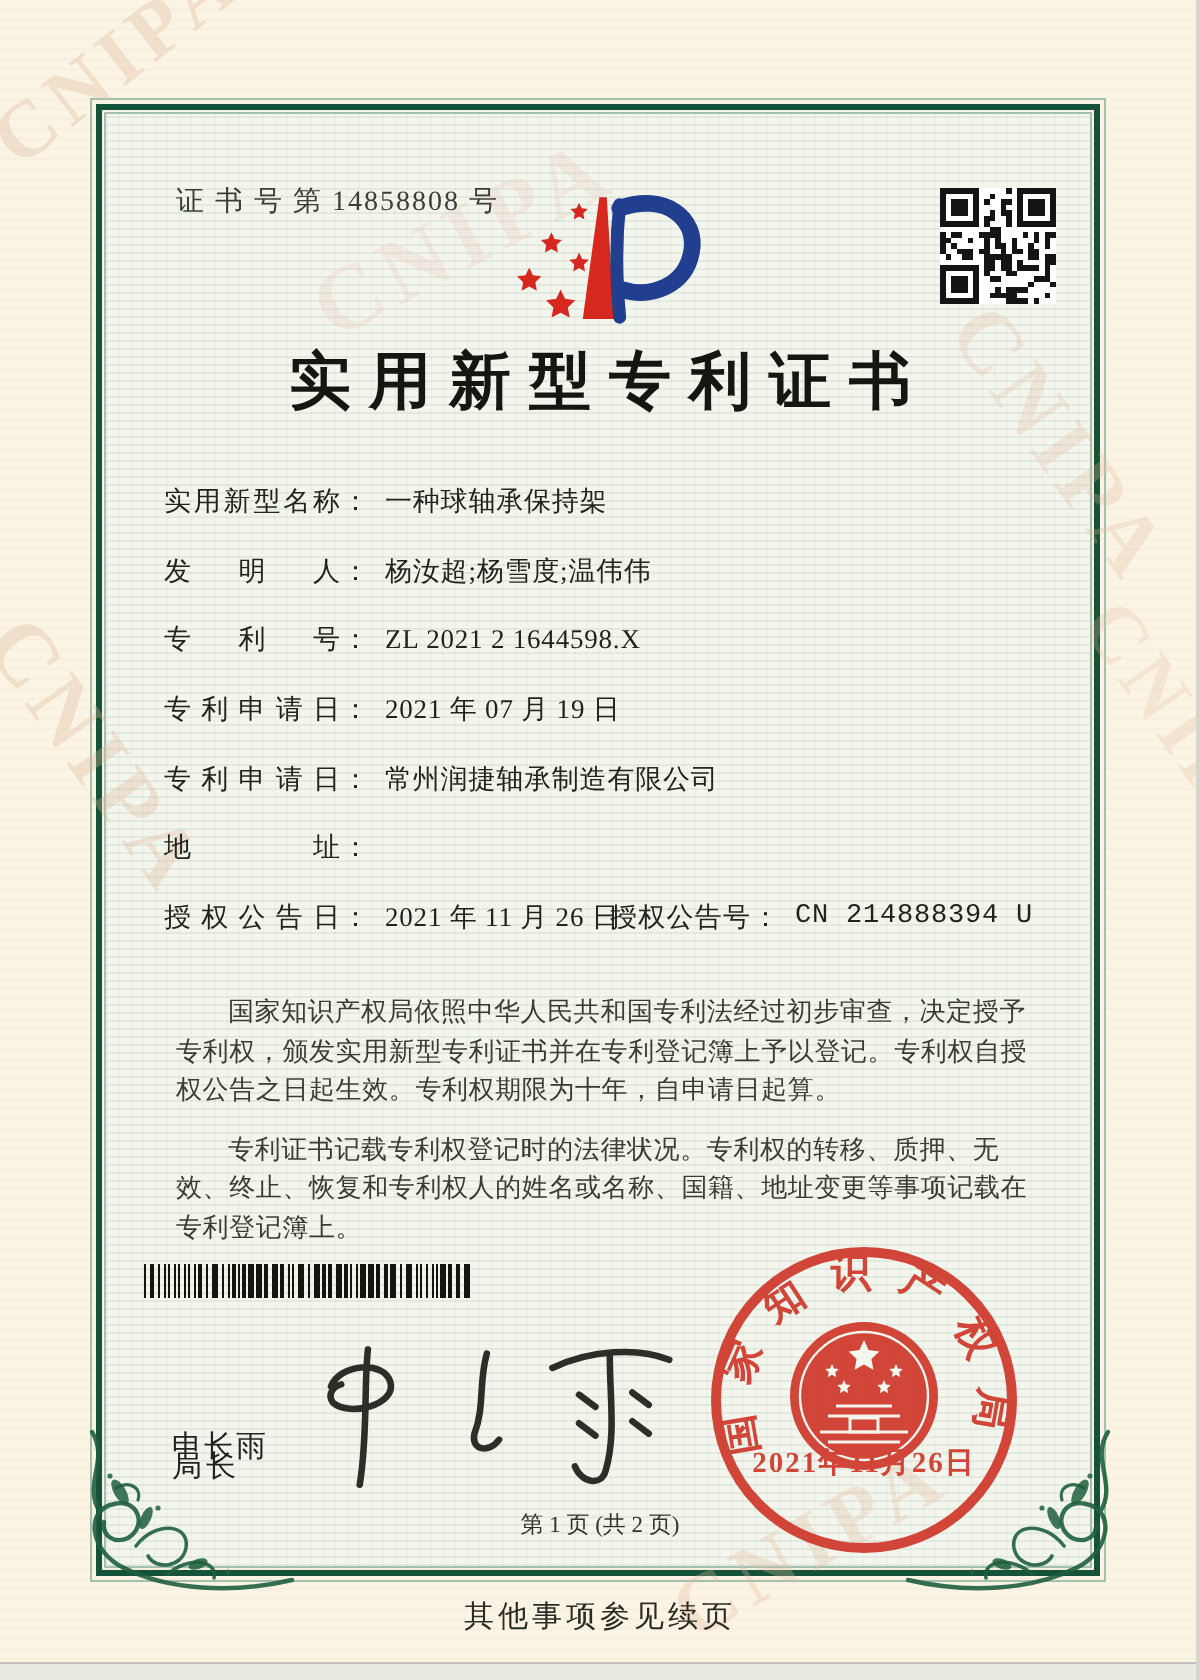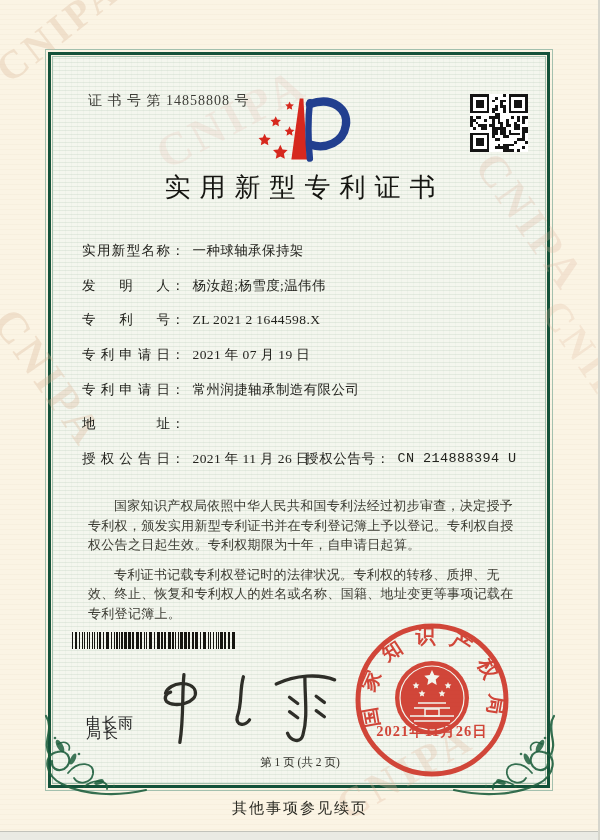--- a/index.html
+++ b/index.html
@@ -23,21 +23,21 @@
   .wm3{left:452px;top:196px;font-size:44px;transform:rotate(55deg);color:rgba(224,184,160,0.28);}
   .wm4{left:-30px;top:352px;font-size:44px;transform:rotate(55deg);}
   .wm5{left:520px;top:340px;font-size:40px;transform:rotate(55deg);color:rgba(224,184,160,0.26);}
   .wm6{left:330px;top:748px;font-size:42px;transform:rotate(-30deg);color:rgba(224,184,160,0.30);}
   
   .content{position:absolute;inset:0;z-index:2;}
   .cert-no{position:absolute;left:88px;top:92px;font-size:14px;color:#3e3e38;letter-spacing:1px;}
   .logo{position:absolute;left:248px;top:90px;width:120px;height:80px;}
   .qr{position:absolute;left:470px;top:94px;width:58px;height:58px;}
   .title{position:absolute;left:0;top:170px;width:100%;text-align:center;
-         font-size:26px;font-weight:400;letter-spacing:9px;text-indent:9px;color:#151511;}
+         font-size:31px;font-weight:700;letter-spacing:9px;text-indent:9px;color:#151511;}
   .fields{position:absolute;left:82px;top:234px;width:442px;font-size:13.5px;}
   .frow{height:34.6px;display:flex;align-items:center;position:relative;}
   .flabel{display:inline-block;width:88px;text-align:justify;text-align-last:justify;color:#23231e;}
   .fcolon{margin-left:1px;color:#23231e;}
   .fvalue{margin-left:8px;color:#23231e;letter-spacing:0.4px;}
   .fpair2{position:absolute;left:223px;top:0;height:100%;display:flex;align-items:center;font-family:Liberation Mono, monospace;}
   .fpair2 .flabel{width:70px;}
   .paras{position:absolute;left:78px;top:486px;width:446px;font-size:13px;line-height:19.5px;
          color:#3c3c33;letter-spacing:0.3px;}
   .paras p{margin:10px;text-indent:2em;}

